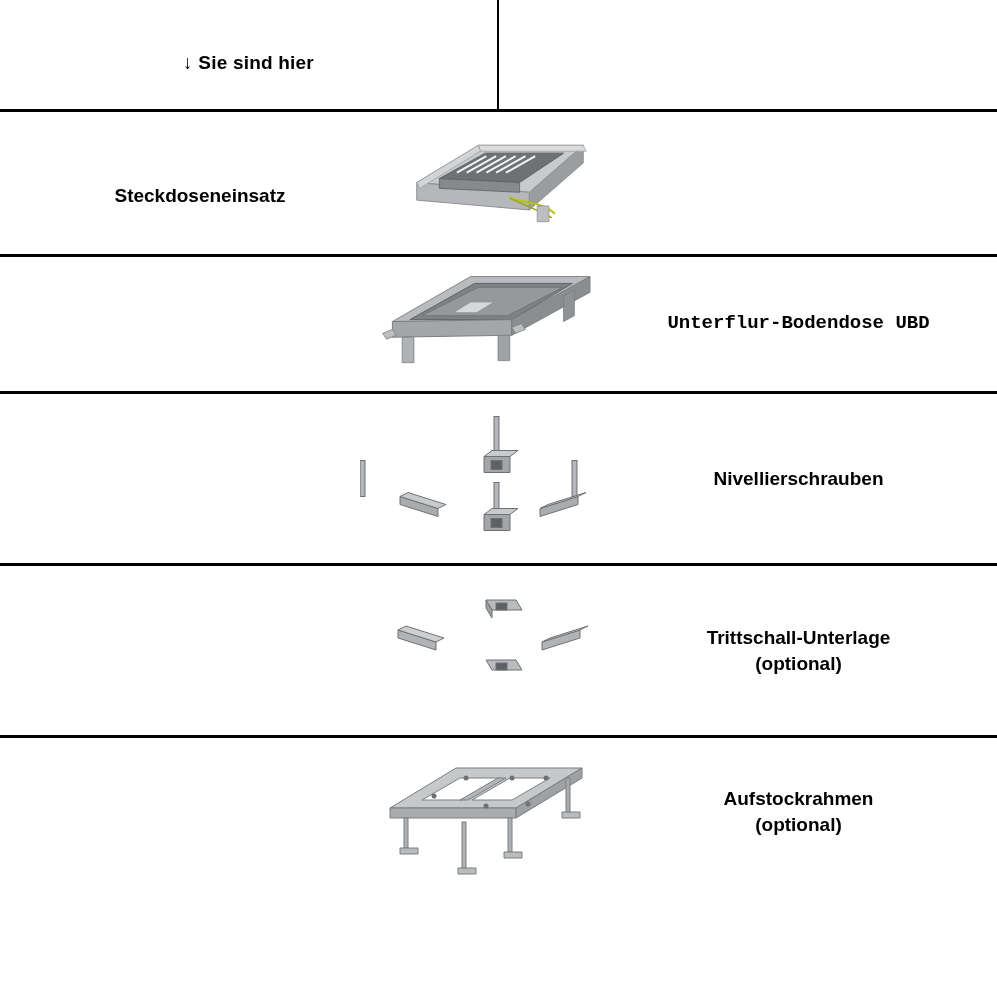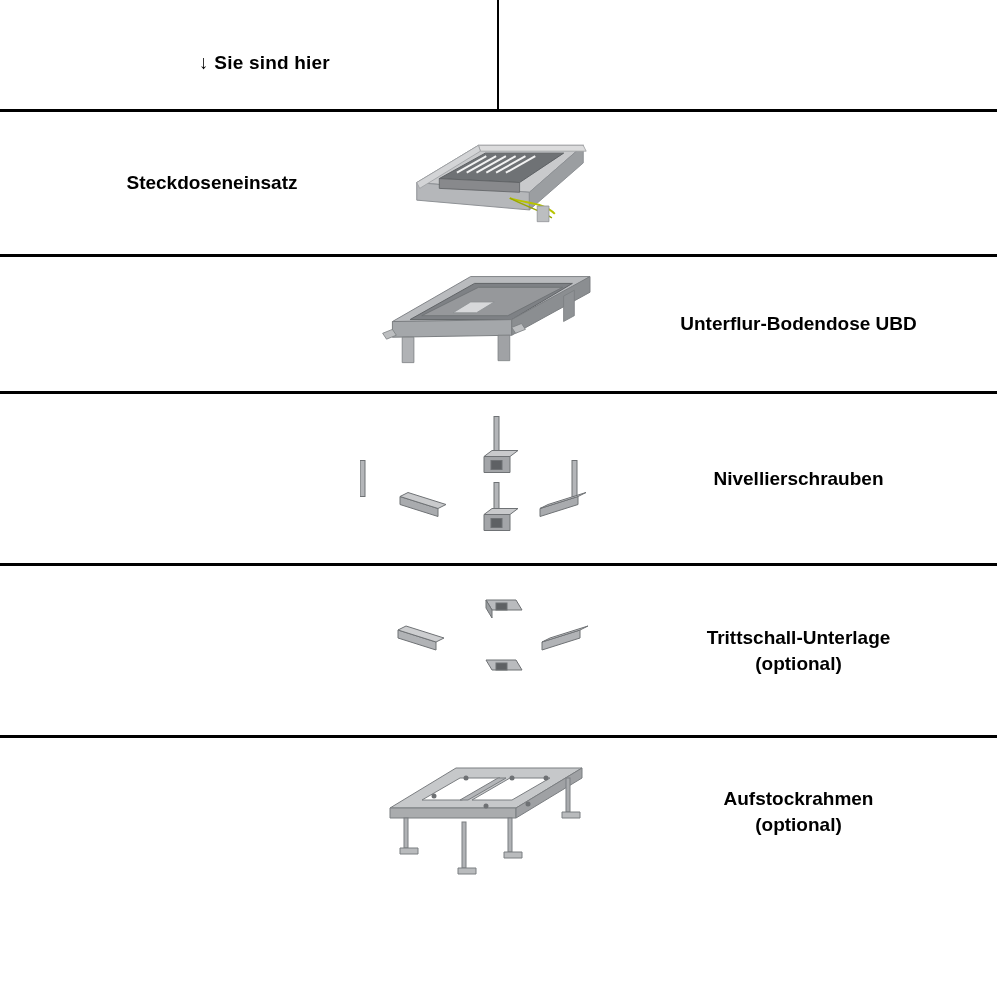--- a/index.html
+++ b/index.html
@@ -38,21 +38,21 @@
   }
   .header-cell {
     position: absolute;
     top: 52px;
     font-size: 19px;
     font-weight: bold;
     letter-spacing: 0.2px;
     white-space: nowrap;
   }
   .header-left {
-    left: 16px;
+    left: 0;
     width: 497px;
     text-align: center;
   }
   .header-right {
     left: 497px;
     width: 500px;
     text-align: center;
   }
 
   
@@ -73,22 +73,23 @@
     align-items: center;
     justify-content: center;
     font-size: 19px;
     font-weight: bold;
     line-height: 1.35;
     text-align: center;
     box-sizing: border-box;
     padding: 0 10px;
   }
   .label-left {
-    left: 12px;
+    left: 0;
     width: 400px;
+    margin-top: 13px;
   }
   .label-right {
     left: 600px;
     width: 397px;
   }
   .art {
     position: absolute;
     left: 360px;
     top: 0;
     width: 280px;
@@ -137,21 +138,21 @@
 
           <path d="M150,88 C168,94 184,92 196,104" fill="none" stroke="#b8c400" stroke-width="2"></path>
           <path d="M150,88 C170,98 180,100 193,108" fill="none" stroke="#9aa800" stroke-width="1.5"></path>
 
           <polygon points="178,96 190,96 190,112 178,112" fill="#bcbec0" stroke="#8d9094" stroke-width="0.8"></polygon>
         </g>
       </svg>
     </div>
   </div>
 
-  <div class="row" style="height:137px;">
+  <div class="row" style="height:137px;font-family:Liberation Mono, monospace;">
     <div class="row-label label-right">Unterflur-Bodendose UBD</div>
     <div class="art">
       <svg viewBox="0 0 280 137" xmlns="http://www.w3.org/2000/svg">
         <g>
 
           <polygon points="30,66 110,20 232,20 156,68" fill="#b9bbbe" stroke="#808387" stroke-width="1"></polygon>
 
           <polygon points="48,64 114,27 214,27 152,64" fill="#7e8185" stroke="#5f6265" stroke-width="1"></polygon>
           <polygon points="60,60 118,31 204,31 148,60" fill="#96989b" stroke="#6c6f72" stroke-width="0.8"></polygon>
 

